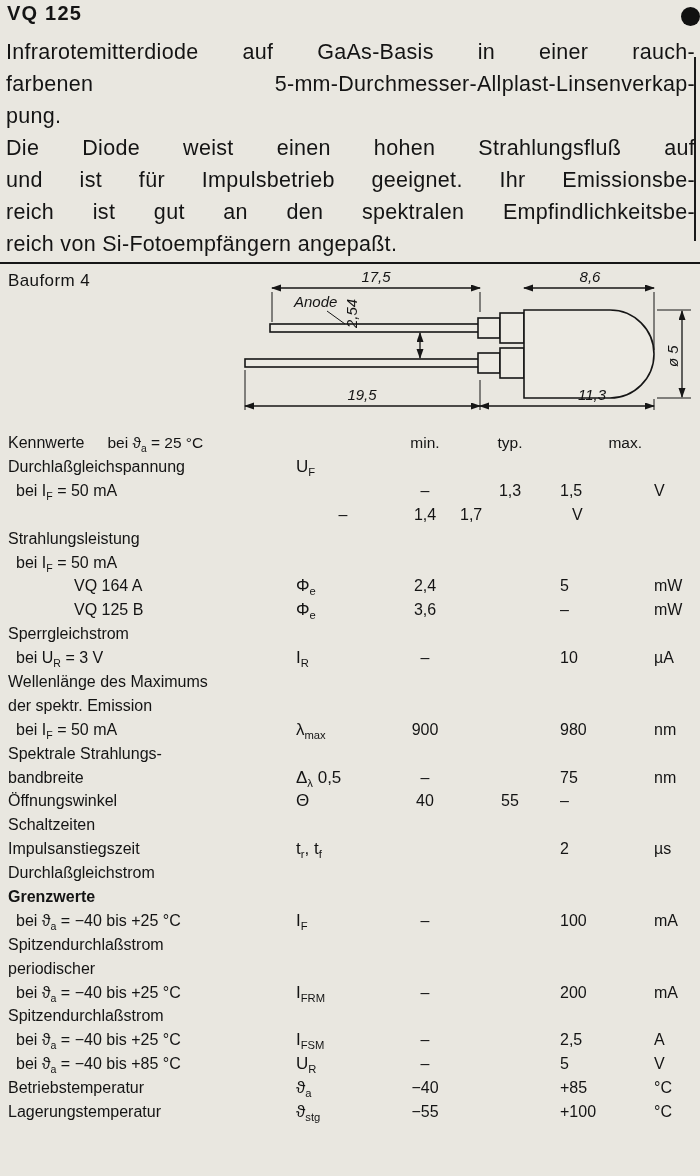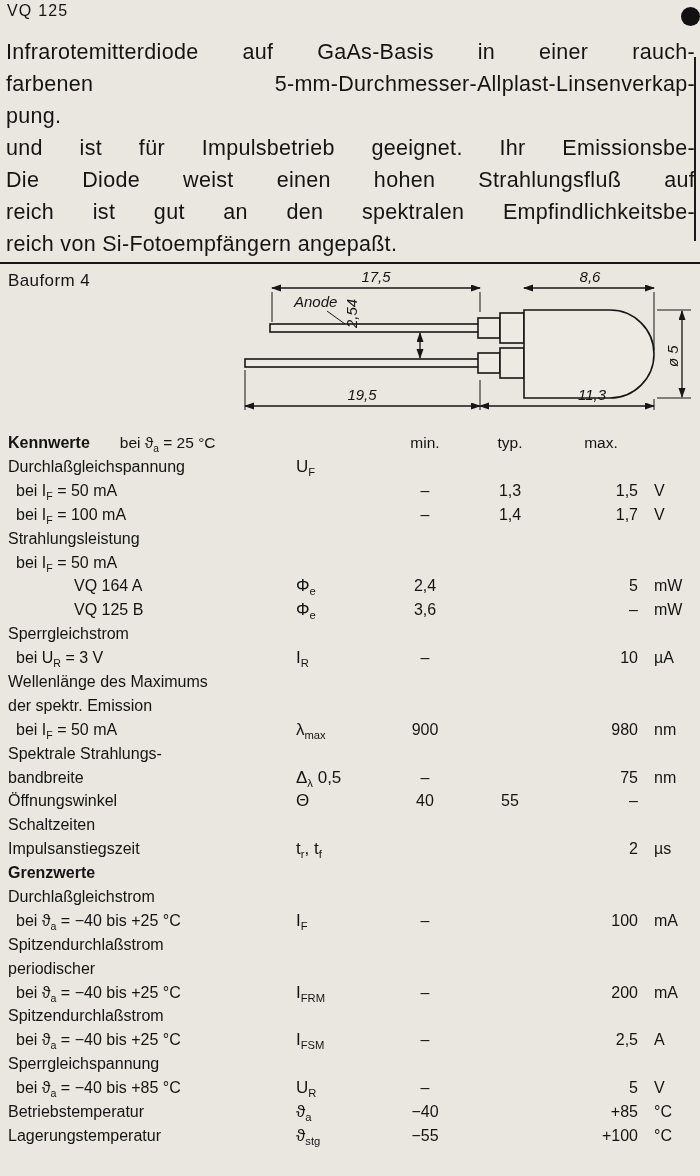--- a/index.html
+++ b/index.html
@@ -4,21 +4,21 @@
 <style>
   *{margin:0;padding:0;box-sizing:border-box}
   html,body{width:700px;height:1176px}
   body{
     background:#e9e7e0;
     font-family:"Liberation Sans","DejaVu Sans",sans-serif;
     color:#141414;
     position:relative;
     overflow:hidden;
   }
-  .title{position:absolute;left:7px;top:2px;font-size:16px;font-weight:normal;letter-spacing:1.2px}
+  .title{position:absolute;left:7px;top:2px;font-size:20px;font-weight:bold;letter-spacing:1.2px}
   .corner-dot{position:absolute;left:681px;top:7px;width:19px;height:19px;border-radius:50%;background:#111}
   .edge-line{position:absolute;left:694px;top:57px;width:2px;height:184px;background:#1a1a1a}
   .intro{position:absolute;left:6px;right:5px;top:36px;font-size:21.5px;line-height:32px;letter-spacing:.3px}
   .jl{text-align:justify;text-align-last:justify}
   .jl-last{text-align:left;text-align-last:left}
   .rule{position:absolute;left:0;right:0;top:262px;height:2px;background:#161616}
   .bauform{position:absolute;left:8px;top:271px;font-size:17px;letter-spacing:.4px}
   .drawing{position:absolute;left:0;top:266px}
   .part{fill:#eceae3;stroke:#161616;stroke-width:1.6}
   .dim{stroke:#161616;stroke-width:1.3;fill:none}
@@ -31,45 +31,45 @@
     padding-left:8px;
     height:23.9px;line-height:23.9px;
     font-size:16px;white-space:nowrap;
   }
   .thead{height:24px;line-height:24px}
   .cell{overflow:visible}
   .c-label.ind1{padding-left:8px}
   .c-label.ind2{padding-left:66px}
   .c-symbol{font-size:17px}
   .c-min,.c-typ{text-align:center}
-  .c-max{text-align:right;padding-right:4px}
+  .c-max{padding-right:4px}
   .c-unit{padding-left:12px}
   .hdr{font-size:15.5px}
-  .hdr-max{text-align:center;padding-right:0}
+  .hdr-max{text-align:right;padding-right:0}
   .trow-bold{font-weight:bold}
-  .bold{font-weight:bold}
-  .cond{margin-left:30px;font-size:15.5px}
+  .bold{font-weight:normal}
+  .cond{margin-left:23px;font-size:15.5px}
   sub{font-size:.66em;line-height:0}
 </style>
 </head>
 <body>
 
 <div class="title">VQ 125</div>
 <div class="corner-dot"></div>
 <div class="edge-line"></div>
 
 <div class="intro">
   <div>
       <div class="jl">Infrarotemitterdiode auf GaAs-Basis in einer rauch-</div>
       <div class="jl">farbenen 5-mm-Durchmesser-Allplast-Linsenverkap-</div>
       <div class="jl jl-last">pung.</div>
     </div>
   <div>
+      <div class="jl">Die Diode weist einen hohen Strahlungsfluß auf</div>
       <div class="jl">und ist für Impulsbetrieb geeignet. Ihr Emissionsbe-</div>
-      <div class="jl">Die Diode weist einen hohen Strahlungsfluß auf</div>
       <div class="jl">reich ist gut an den spektralen Empfindlichkeitsbe-</div>
       <div class="jl jl-last">reich von Si-Fotoempfängern angepaßt.</div>
     </div>
 </div>
 
 <div class="rule"></div>
 
 <div class="bauform">Bauform 4</div>
 
 <svg class="drawing" width="700" height="168" viewBox="0 0 700 168">
@@ -141,21 +141,20 @@
       </div>
       <div class="trow">
         <div class="cell c-label ind1">bei I<sub>F</sub> =  50 mA</div>
         <div class="cell c-symbol"></div>
         <div class="cell c-min">–</div>
         <div class="cell c-typ">1,3</div>
         <div class="cell c-max">1,5</div>
         <div class="cell c-unit">V</div>
       </div>
       <div class="trow">
-        <div class="cell c-label ind1">bei I<sub>F</sub> = 100 mA</div>
         <div class="cell c-symbol"></div>
         <div class="cell c-min">–</div>
         <div class="cell c-typ">1,4</div>
         <div class="cell c-max">1,7</div>
         <div class="cell c-unit">V</div>
       </div>
       <div class="trow">
         <div class="cell c-label ind0">Strahlungsleistung</div>
         <div class="cell c-symbol"></div>
         <div class="cell c-min"></div>
@@ -260,37 +259,37 @@
         <div class="cell c-unit"></div>
       </div>
       <div class="trow">
         <div class="cell c-label ind0">Impulsanstiegszeit</div>
         <div class="cell c-symbol">t<sub>r</sub>, t<sub>f</sub></div>
         <div class="cell c-min"></div>
         <div class="cell c-typ"></div>
         <div class="cell c-max">2</div>
         <div class="cell c-unit">µs</div>
       </div>
+      <div class="trow">
+        <div class="cell c-label ind0">Durchlaßgleichstrom</div>
+        <div class="cell c-symbol"></div>
+        <div class="cell c-min"></div>
+        <div class="cell c-typ"></div>
+        <div class="cell c-max"></div>
+        <div class="cell c-unit"></div>
+      </div>
       <div class="trow trow-bold">
         <div class="cell c-label ind0">Grenzwerte</div>
         <div class="cell c-symbol"></div>
         <div class="cell c-min"></div>
         <div class="cell c-typ"></div>
         <div class="cell c-max"></div>
         <div class="cell c-unit"></div>
       </div>
       <div class="trow">
-        <div class="cell c-label ind0">Durchlaßgleichstrom</div>
-        <div class="cell c-symbol"></div>
-        <div class="cell c-min"></div>
-        <div class="cell c-typ"></div>
-        <div class="cell c-max"></div>
-        <div class="cell c-unit"></div>
-      </div>
-      <div class="trow">
         <div class="cell c-label ind1">bei  ϑ<sub>a</sub> = −40 bis +25 °C</div>
         <div class="cell c-symbol">I<sub>F</sub></div>
         <div class="cell c-min">–</div>
         <div class="cell c-typ"></div>
         <div class="cell c-max">100</div>
         <div class="cell c-unit">mA</div>
       </div>
       <div class="trow">
         <div class="cell c-label ind0">Spitzendurchlaßstrom</div>
         <div class="cell c-symbol"></div>
@@ -323,28 +322,20 @@
         <div class="cell c-max"></div>
         <div class="cell c-unit"></div>
       </div>
       <div class="trow">
         <div class="cell c-label ind1">bei  ϑ<sub>a</sub> = −40 bis +25 °C</div>
         <div class="cell c-symbol">I<sub>FSM</sub></div>
         <div class="cell c-min">–</div>
         <div class="cell c-typ"></div>
         <div class="cell c-max">2,5</div>
         <div class="cell c-unit">A</div>
-      </div>
-      <div class="trow">
-        <div class="cell c-label ind0">Sperrgleichspannung</div>
-        <div class="cell c-symbol"></div>
-        <div class="cell c-min"></div>
-        <div class="cell c-typ"></div>
-        <div class="cell c-max"></div>
-        <div class="cell c-unit"></div>
       </div>
       <div class="trow">
         <div class="cell c-label ind1">bei ϑ<sub>a</sub> = −40 bis +85 °C</div>
         <div class="cell c-symbol">U<sub>R</sub></div>
         <div class="cell c-min">–</div>
         <div class="cell c-typ"></div>
         <div class="cell c-max">5</div>
         <div class="cell c-unit">V</div>
       </div>
       <div class="trow">

